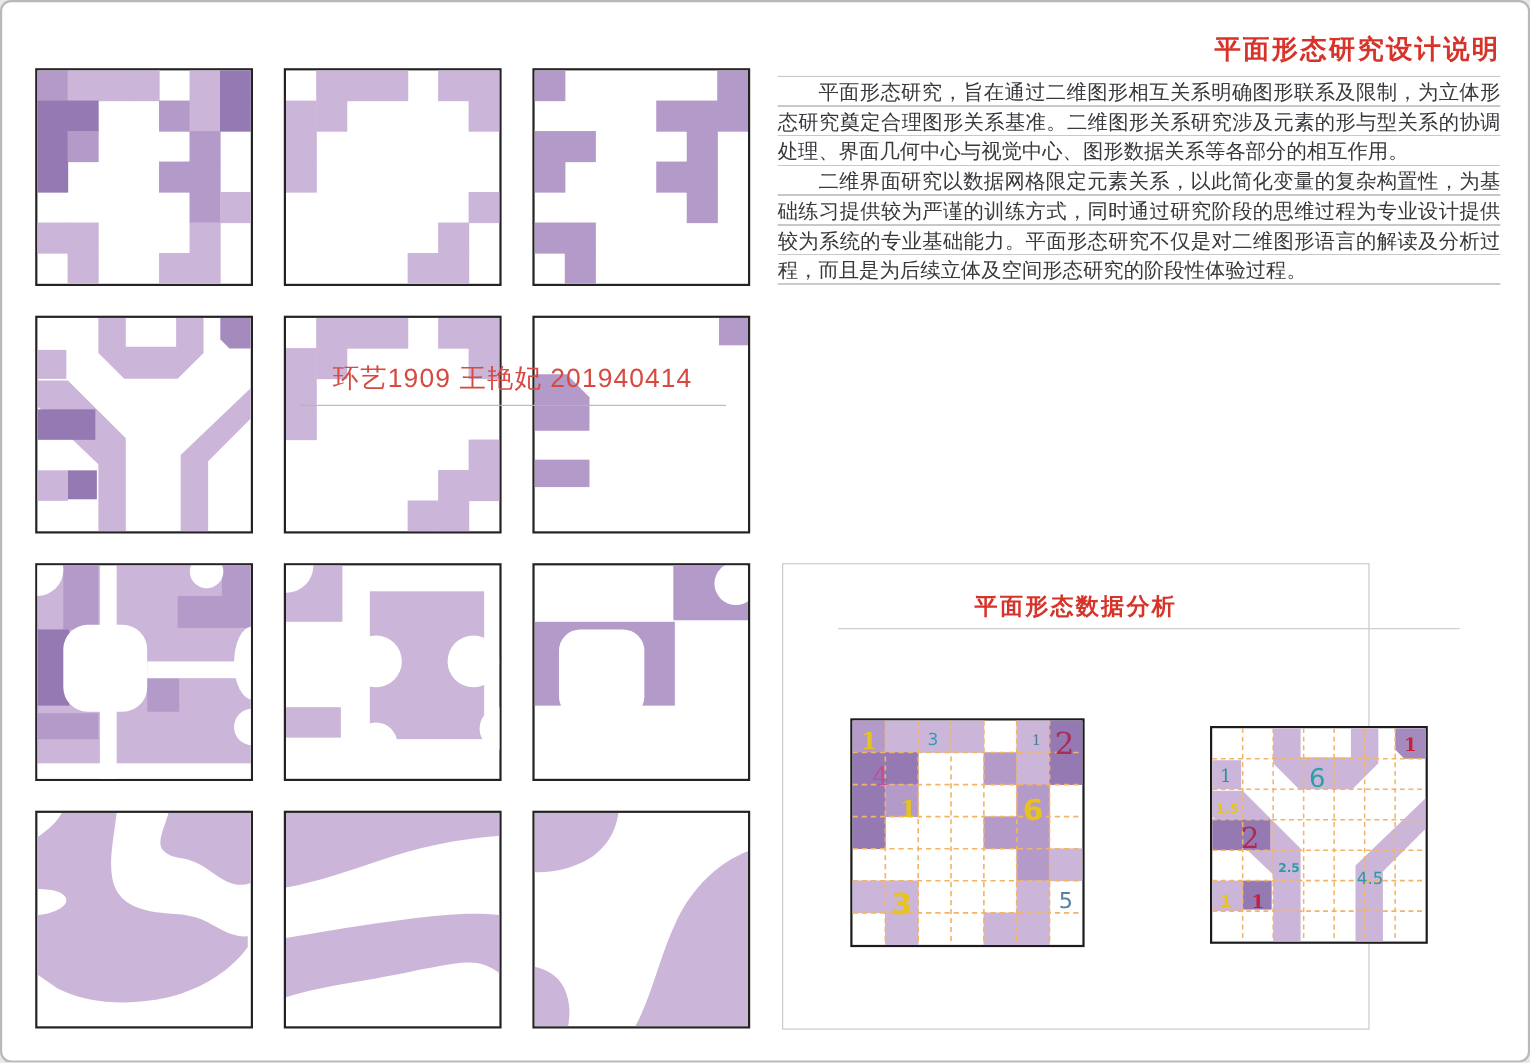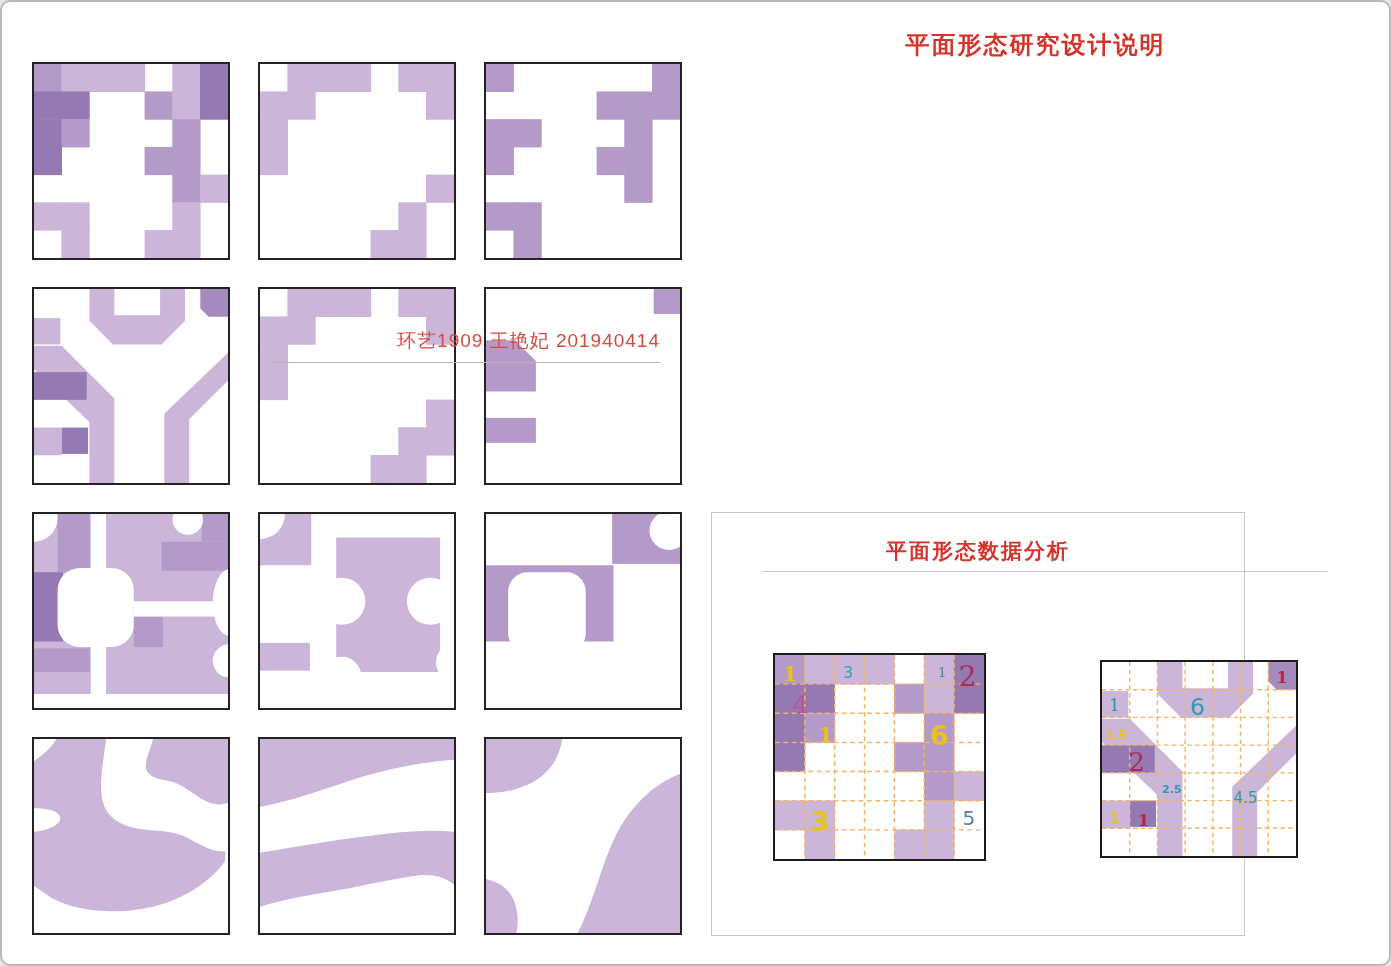--- a/index.html
+++ b/index.html
@@ -11,22 +11,22 @@
          column-gap:28px;row-gap:27px;}
   .tile{margin:0;width:198px;height:198px;box-sizing:border-box;border:2px solid #232323;background:#fff;}
   .tile svg{display:block;width:100%;height:100%;}
   
   .right{position:absolute;left:705px;top:0;width:657px;}
   .note-title{margin:27px 0 8px 0;text-align:center;font-size:24px;font-weight:bold;letter-spacing:2px;}
   .ruled{line-height:27px;font-size:18.5px;color:#38383d;text-align:justify;
          border-top:1.4px solid #c8c8c8;
          background-image:repeating-linear-gradient(to bottom,transparent 0,transparent 25.6px,#c8c8c8 25.6px,#c8c8c8 27px);}
   .ruled p{margin:0;text-indent:2em;}
-  .sig-wrap{position:absolute;left:270px;top:326px;width:388px;text-align:right;
-            font-size:19px;letter-spacing:1px;border-bottom:1.6px solid #b5b5b5;padding-bottom:8px;}
+  .sig-wrap{position:absolute;left:270px;top:326px;width:388px;text-align:center;
+            font-size:24px;letter-spacing:1px;border-bottom:1.6px solid #b5b5b5;padding-bottom:8px;}
   
   .analysis-box{position:absolute;left:709px;top:510px;width:534px;height:424px;
                 border:1.6px solid #c6c6c6;box-sizing:border-box;background:#fff;}
   .analysis-title{margin:24px 0 0 0;text-align:center;font-size:21px;font-weight:bold;letter-spacing:2px;}
   .analysis-rule{position:absolute;left:50px;top:58px;width:565px;height:0;border-top:1.4px solid #c9c9c9;}
   .diagram{position:absolute;margin:0;box-sizing:border-box;background:#fff;}
   .diagram svg{display:block;width:100%;height:100%;}
   .d1{left:61px;top:140px;width:213px;height:208px;border:2.5px solid #1c1c1c;}
   .d2{left:388px;top:147px;width:198px;height:198px;border:2px solid #1c1c1c;}
 </style>
@@ -196,21 +196,25 @@
     <figure class="tile">
         <svg viewBox="0 0 7 7" preserveAspectRatio="none">
           <path d="M0,0 H2.75 C2.65,0.75 2.2,1.35 1.5,1.65 C0.95,1.9 0.4,1.95 0,1.95 Z" fill="#cbb6d9"></path>
           <path d="M7,1.25 C6.0,1.65 5.2,2.45 4.7,3.45 C4.2,4.45 3.95,5.6 3.5,6.6 C3.44,6.73 3.38,6.87 3.3,7 L7,7 Z" fill="#cbb6d9"></path>
           <path d="M0,5.05 C0.5,5.15 0.9,5.45 1.05,5.95 C1.18,6.35 1.15,6.7 1.1,7 L0,7 Z" fill="#cbb6d9"></path>
         </svg>
       </figure>
   </section>
 
   <section class="right">
-    <h1 class="note-title" style="color:#d6342a;">平面形态研究设计说明</h1>
+    <h1 class="note-title" style="color:#d6342a;text-align:right;">平面形态研究设计说明</h1>
+    <div class="ruled">
+      <p>平面形态研究，旨在通过二维图形相互关系明确图形联系及限制，为立体形态研究奠定合理图形关系基准。二维图形关系研究涉及元素的形与型关系的协调处理、界面几何中心与视觉中心、图形数据关系等各部分的相互作用。</p>
+      <p>二维界面研究以数据网格限定元素关系，以此简化变量的复杂构置性，为基础练习提供较为严谨的训练方式，同时通过研究阶段的思维过程为专业设计提供较为系统的专业基础能力。平面形态研究不仅是对二维图形语言的解读及分析过程，而且是为后续立体及空间形态研究的阶段性体验过程。</p>
+    </div>
   </section>
 
   <div class="sig-wrap">
     <span style="color:#d64a42;">环艺1909  王艳妃  201940414</span>
   </div>
 
   <section class="analysis-box">
     <h2 class="analysis-title" style="color:#d6342a;">平面形态数据分析</h2>
     <div class="analysis-rule"></div>
     <figure class="diagram d1">

